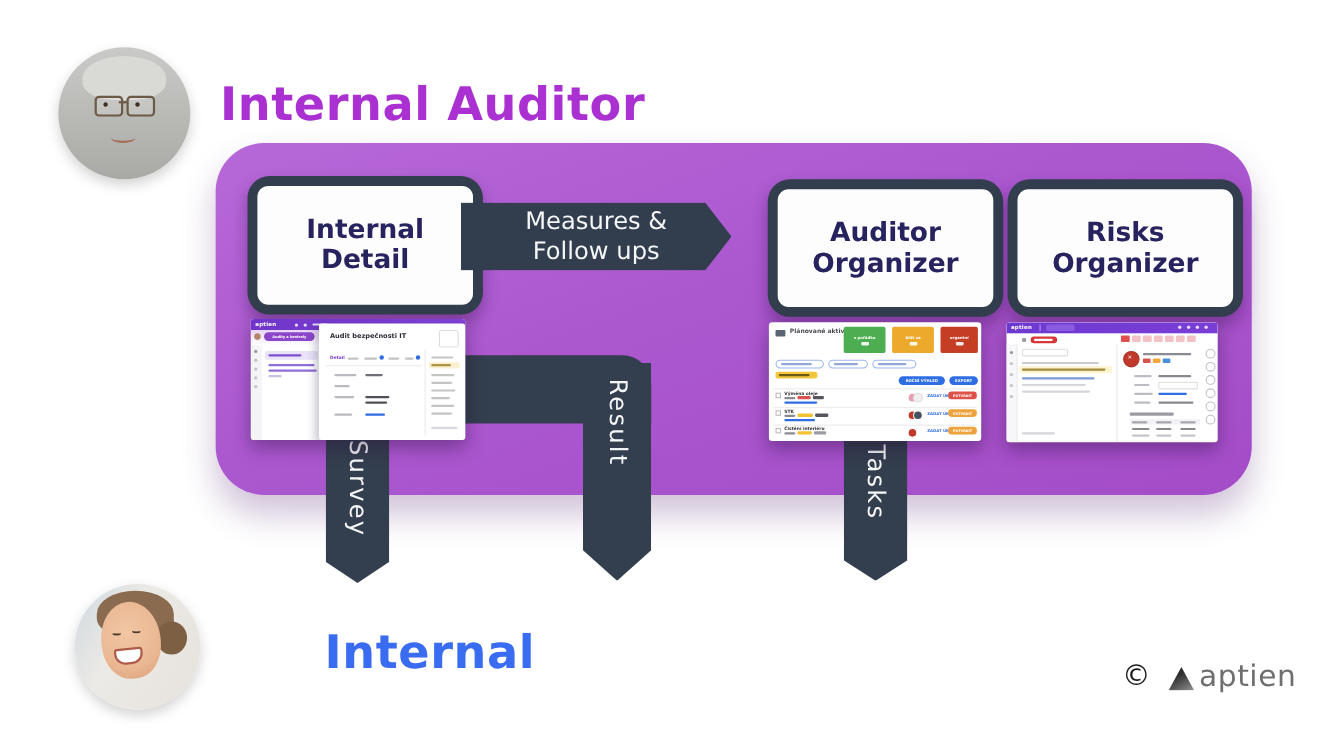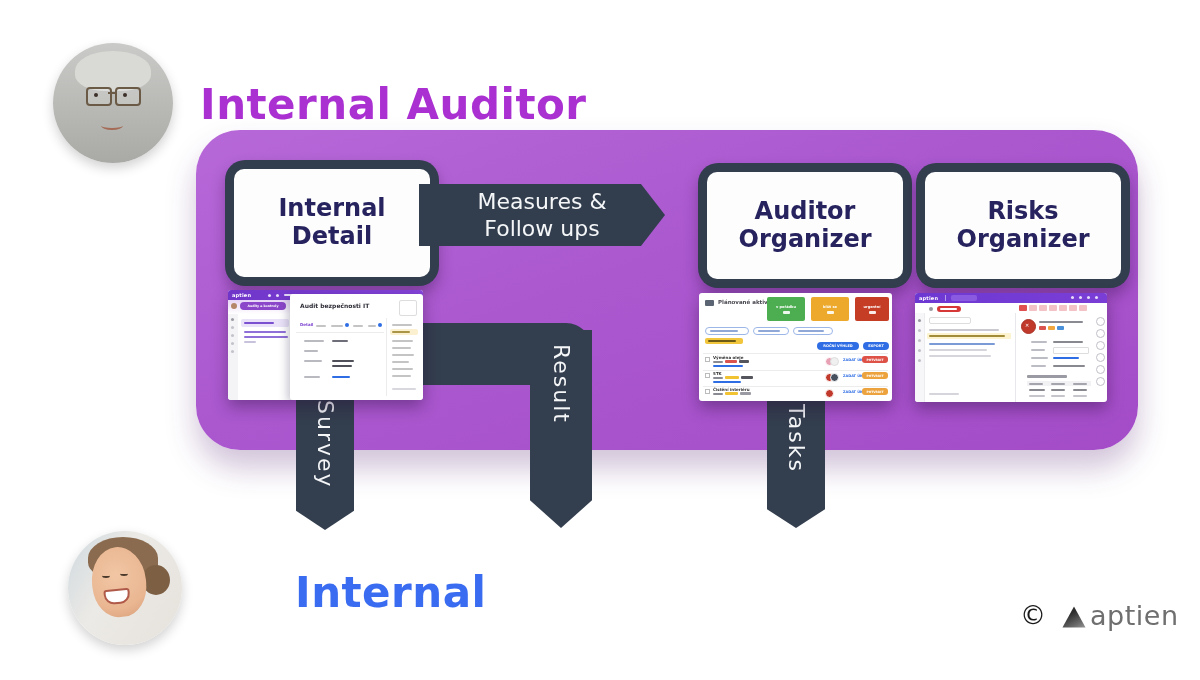--- a/index.html
+++ b/index.html
@@ -67,21 +67,21 @@
     <span class="abs" style="left:22px;top:8px;width:76px;height:40px;background:#d9d9d6;border-radius:50% 50% 40% 40%;"></span>
     <span class="face" style="left:29px;top:18px;width:62px;height:76px;background:radial-gradient(circle at 45% 38%,#eec3a4 0%,#dfa械 0%,#e4ac8c 70%,#cf9678 100%);"></span>
     <span class="abs" style="left:33px;top:44px;width:22px;height:15px;border:2px solid #6a5a46;border-radius:4px;background:rgba(255,255,255,.15);"></span>
     <span class="abs" style="left:62px;top:44px;width:22px;height:15px;border:2px solid #6a5a46;border-radius:4px;background:rgba(255,255,255,.15);"></span>
     <span class="abs" style="left:55px;top:49px;width:8px;height:2px;background:#6a5a46;"></span>
     <span class="dot" style="left:41px;top:50px;width:4px;height:4px;background:#3c3028;"></span>
     <span class="dot" style="left:70px;top:50px;width:4px;height:4px;background:#3c3028;"></span>
     <span class="abs" style="left:48px;top:78px;width:22px;height:7px;border-bottom:2px solid #a56b56;border-radius:0 0 50% 50%;"></span>
   </div>
 
-  <div class="abs big-title t-purple" style="left:200px;top:80px;">Internal Auditor</div>
+  <div class="abs big-title t-purple" style="left:200px;top:70px;">Internal Auditor</div>
 
   <div class="abs panel"></div>
 
   <div class="abs frame" style="left:225px;top:160px;width:196px;height:108px;">
     <div class="inner">
       <span class="lbl">Internal</span>
       <span class="lbl">Detail</span>
     </div>
   </div>
 

